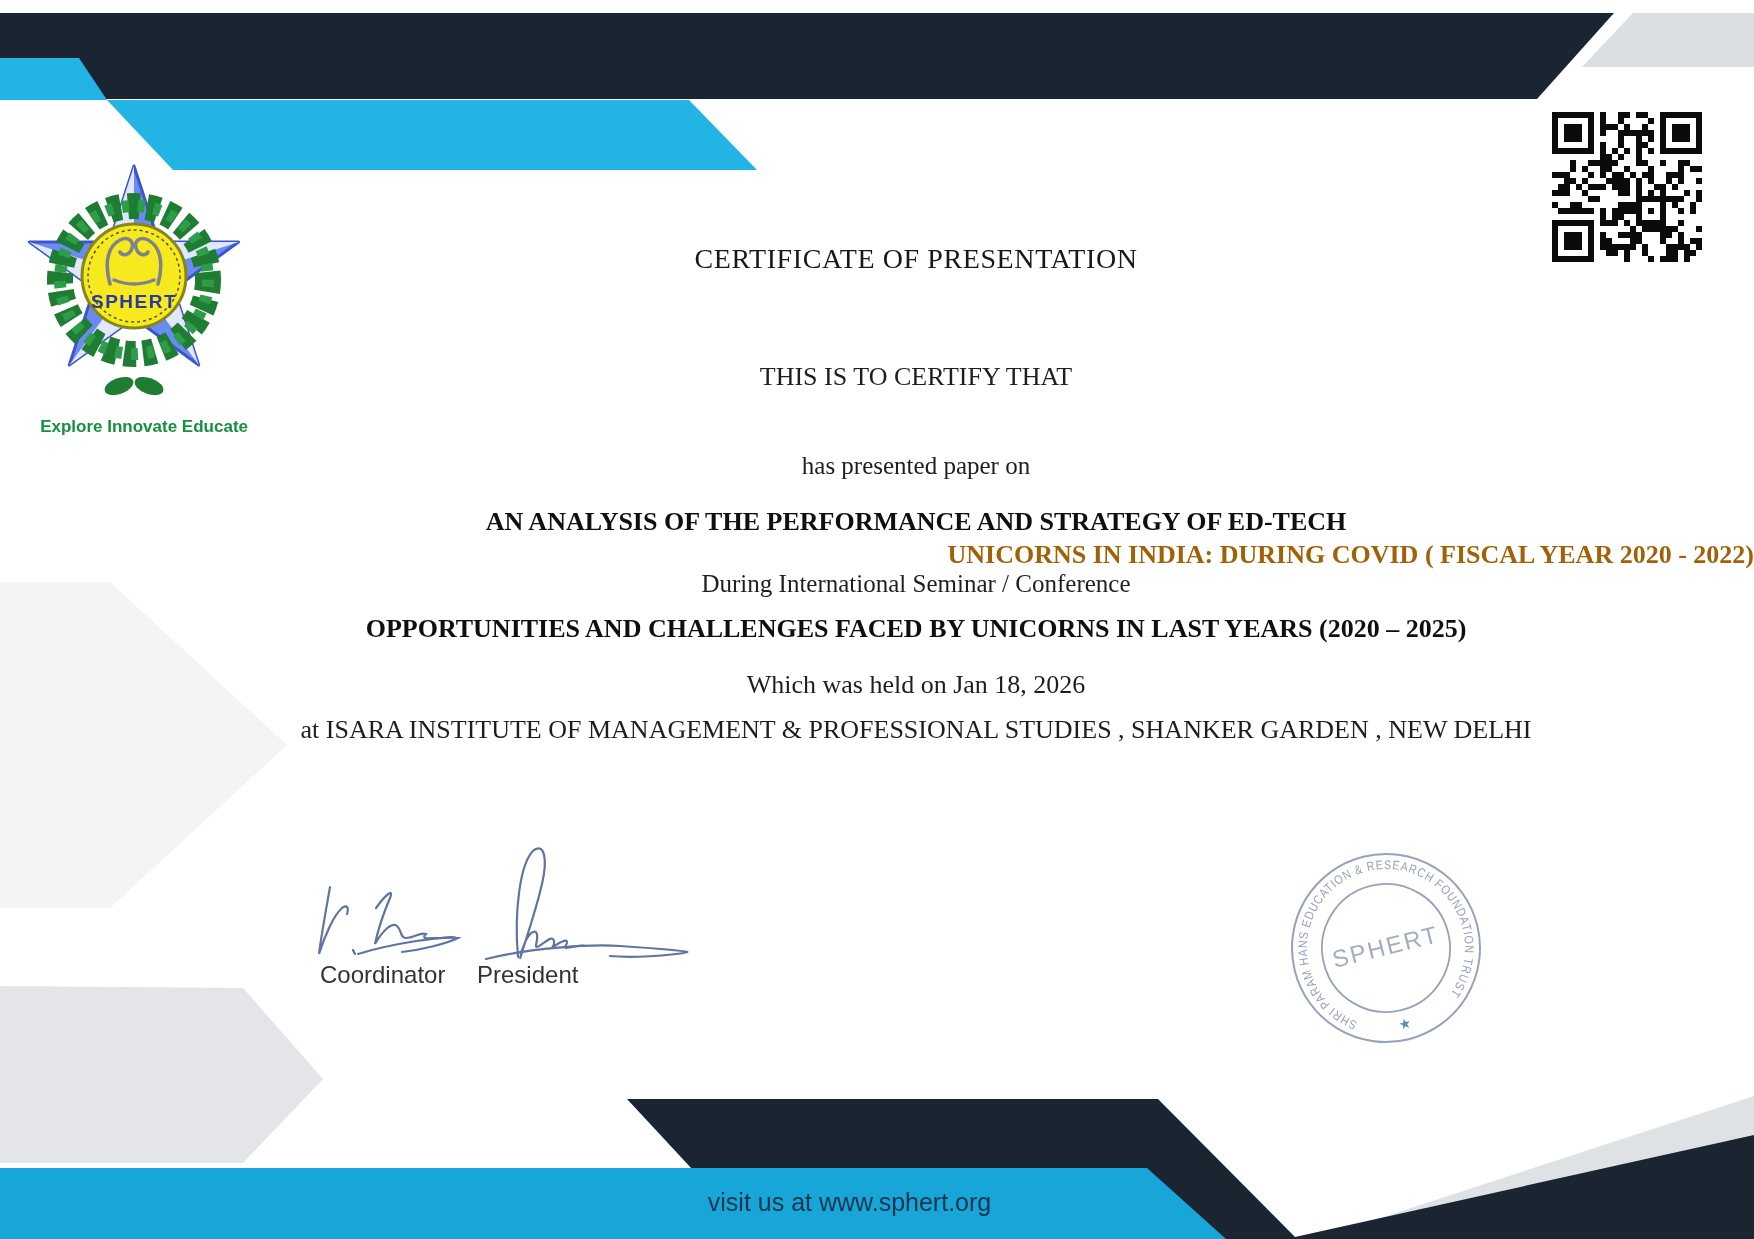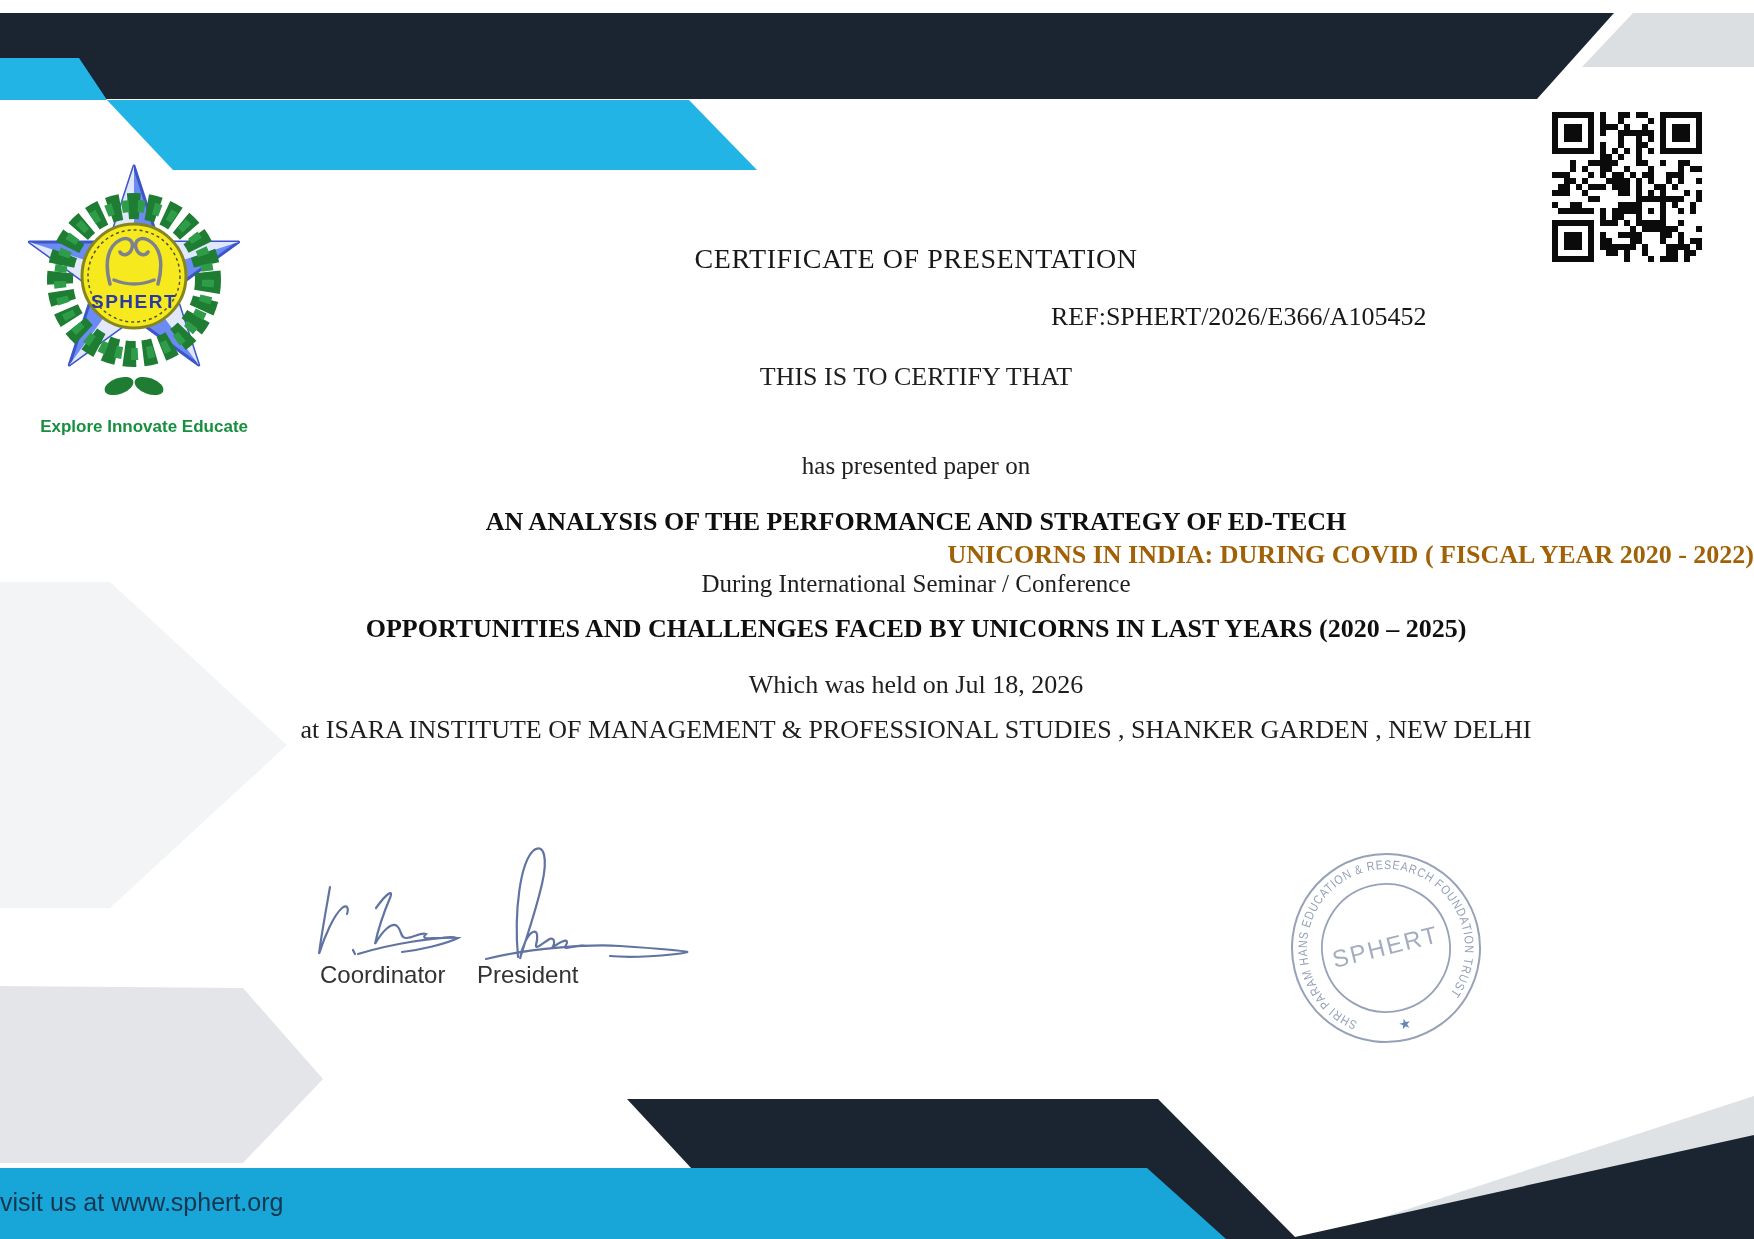--- a/index.html
+++ b/index.html
@@ -17,21 +17,21 @@
   .t-during{top:570px;font-size:25px;}
   .t-conf{top:614px;font-size:26px;font-weight:bold;color:#0f0f0f;}
   .t-held{top:670px;font-size:26px;}
   .t-venue{top:715px;font-size:26px;}
   .sig-label{position:absolute;top:961px;font-size:24px;color:#333;
              font-family:"Liberation Sans", sans-serif;}
   .lbl-coord{left:320px;text-align:center;}
   .lbl-pres{left:477px;}
   .tagline{position:absolute;left:22px;top:417px;width:226px;text-align:right;
            font-family:"Liberation Sans", sans-serif;font-weight:bold;font-size:17px;color:#168f3e;}
-  .footer-text{position:absolute;left:0;top:1188px;width:1699px;text-align:left;
+  .footer-text{position:absolute;left:0;top:1188px;width:1699px;text-align:center;
                font-family:"Liberation Sans", sans-serif;font-size:25px;color:#14364f;}
   .logo-box{position:absolute;left:22px;top:148px;width:222px;height:262px;}
   .qr-box{position:absolute;left:1552px;top:112px;width:150px;height:150px;}
   .stamp-box{position:absolute;left:1288px;top:850px;width:196px;height:196px;
              transform:rotate(-14deg);opacity:.88;}
   .sig-svg{position:absolute;left:290px;top:832px;width:410px;height:140px;}
 </style>
 </head>
 <body>
 
@@ -399,28 +399,27 @@
         <rect x="72" y="144" width="6" height="6"></rect>
         <rect x="96" y="144" width="6" height="6"></rect>
         <rect x="108" y="144" width="6" height="6"></rect>
         <rect x="114" y="144" width="6" height="6"></rect>
         <rect x="120" y="144" width="6" height="6"></rect>
         <rect x="132" y="144" width="6" height="6"></rect>
       </g>
   </svg>
 
   <div class="line t-title">CERTIFICATE OF PRESENTATION</div>
-  <div class="t-ref">REF:SPHERT/2026/E366/A105452</div>
   <div class="line t-certify">THIS IS TO CERTIFY THAT</div>
   <div class="line t-presented">has presented paper on</div>
   <div class="line t-paper1">AN ANALYSIS OF THE PERFORMANCE AND STRATEGY OF ED-TECH</div>
   <div class="line t-paper2">UNICORNS IN INDIA: DURING COVID ( FISCAL YEAR 2020 - 2022)</div>
   <div class="line t-during">During International Seminar / Conference</div>
   <div class="line t-conf">OPPORTUNITIES AND CHALLENGES FACED BY UNICORNS IN LAST YEARS (2020 – 2025)</div>
-  <div class="line t-held">Which was held on Jul 18, 2026</div>
+  <div class="line t-held">Which was held on Jan 18, 2026</div>
   <div class="line t-venue">at ISARA INSTITUTE OF MANAGEMENT &amp; PROFESSIONAL STUDIES , SHANKER GARDEN , NEW DELHI</div>
 
   <svg class="sig-svg" viewBox="0 0 410 140">
     <g fill="none" stroke="#54689a" stroke-width="2.2" stroke-linecap="round" opacity="0.92">
       <path d="M40 55 C36 78 31 105 29 122 C35 103 44 83 52 76 C57 72 59 76 57 82"></path>
       <path d="M63 118 l2 4"></path>
       <path d="M86 76 C96 62 104 56 100 66 C94 80 88 98 85 112 C93 98 102 90 107 94 C112 98 110 106 116 106 C124 106 130 100 136 102 C130 108 140 106 148 106 C156 106 162 104 166 106"></path>
       <path d="M68 122 C100 112 150 104 168 106 C156 112 130 118 112 120"></path>
     </g>
     <g fill="none" stroke="#54689a" stroke-width="2.2" stroke-linecap="round" opacity="0.92">

